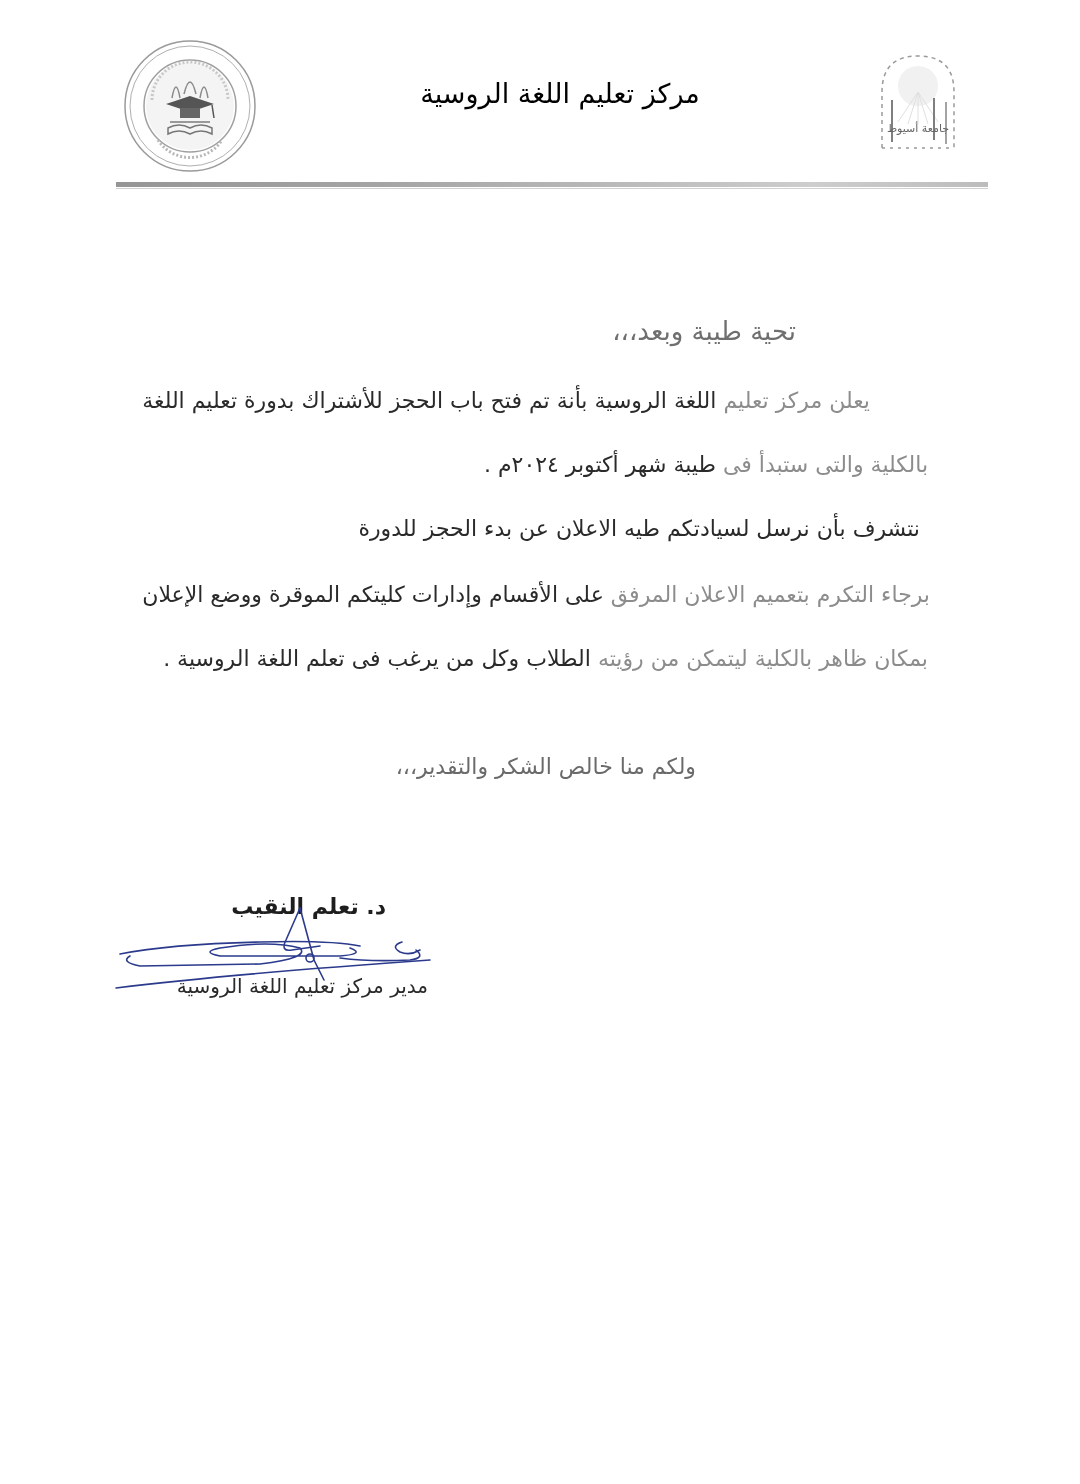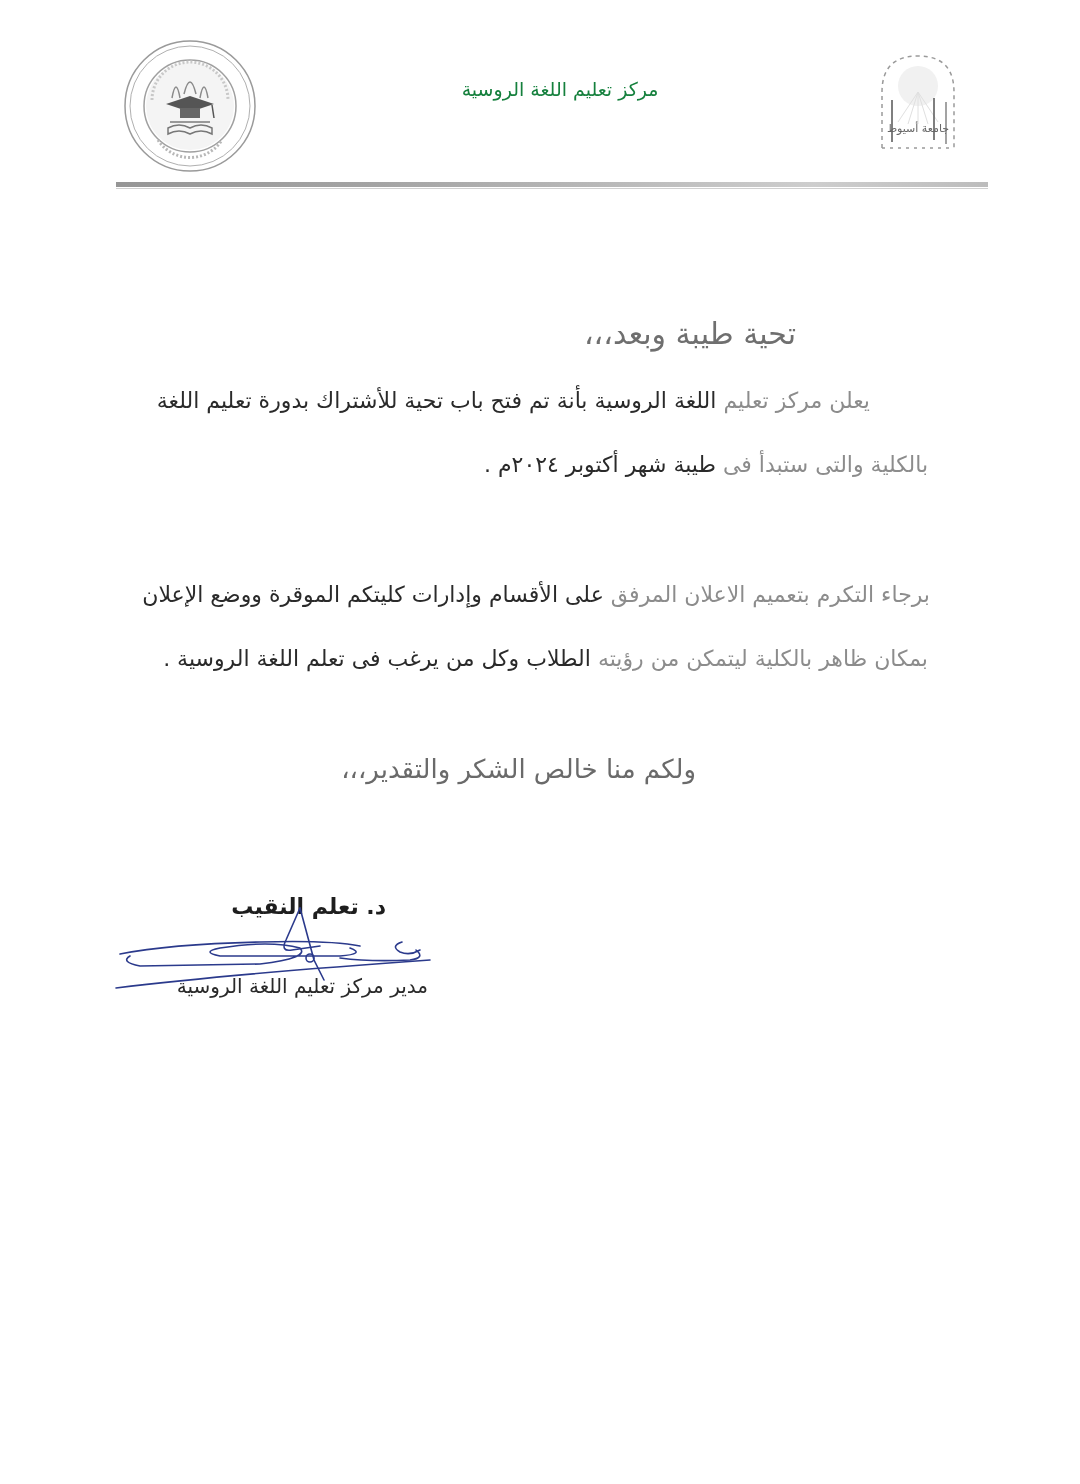--- a/index.html
+++ b/index.html
@@ -37,22 +37,22 @@
       width: 84px;
       height: 100px;
     }
     .header-title {
       position: absolute;
       left: 400px;
       top: 78px;
       width: 320px;
       text-align: center;
       direction: rtl;
-      font-size: 19px;
-      color: #15803d;
+      font-size: 27px;
+      color: #000000;
       letter-spacing: 0.5px;
     }
     .header-rule {
       position: absolute;
       left: 116px;
       top: 182px;
       width: 872px;
       height: 5px;
       background: linear-gradient(90deg, #8a8a8a 0%, #9a9a9a 30%, #b0b0b0 55%, #c8c8c8 80%, #b5b5b5 100%);
       opacity: 0.9;
@@ -74,36 +74,36 @@
     }
     .addressee {
       right: 158px;
       top: 238px;
       font-size: 23px;
       color: #7d7d7d;
     }
     .greeting {
       right: 284px;
       top: 316px;
-      font-size: 30px;
+      font-size: 26px;
       color: #6f6f6f;
     }
     .para {
       font-size: 22px;
       color: #2a2a2a;
     }
     .p1a { right: 210px; top: 388px; }
     .p1b { right: 152px; top: 452px; }
     .p2  { right: 160px; top: 516px; }
     .p3a { right: 150px; top: 582px; }
     .p3b { right: 152px; top: 646px; }
     .closing {
       right: 384px;
       top: 754px;
-      font-size: 26px;
+      font-size: 22px;
       color: #6a6a6a;
     }
     .light { color: #8c8c8c; }
     
     .sig-name {
       right: 694px;
       top: 894px;
       font-size: 22px;
       font-weight: bold;
       color: #1e1e1e;
@@ -166,27 +166,28 @@
 
   <div class="header-title">مركز تعليم اللغة الروسية</div>
 
   <div class="header-rule"></div>
   <div class="header-rule-2"></div>
 
   <div class="line greeting">تحية طيبة وبعد،،،</div>
 
   <div class="line para p1a">
     <span class="light">يعلن مركز تعليم</span>
-    <span>اللغة الروسية بأنة تم فتح باب تحية للأشتراك بدورة تعليم اللغة</span>
+    <span>اللغة الروسية بأنة تم فتح باب الحجز للأشتراك بدورة تعليم اللغة</span>
   </div>
   <div class="line para p1b">
     <span class="light">بالكلية والتى ستبدأ فى</span>
     <span>طيبة شهر أكتوبر ٢٠٢٤م .</span>
   </div>
 
+  <div class="line para p2">نتشرف بأن نرسل لسيادتكم طيه الاعلان عن بدء الحجز للدورة</div>
 
   <div class="line para p3b">
     <span class="light">بمكان ظاهر بالكلية ليتمكن من رؤيته</span>
     <span>الطلاب وكل من يرغب فى تعلم اللغة الروسية .</span>
   </div>
   <div class="line para p3a">
     <span class="light">برجاء التكرم بتعميم الاعلان المرفق</span>
     <span>على الأقسام وإدارات كليتكم الموقرة ووضع الإعلان</span>
   </div>
 

